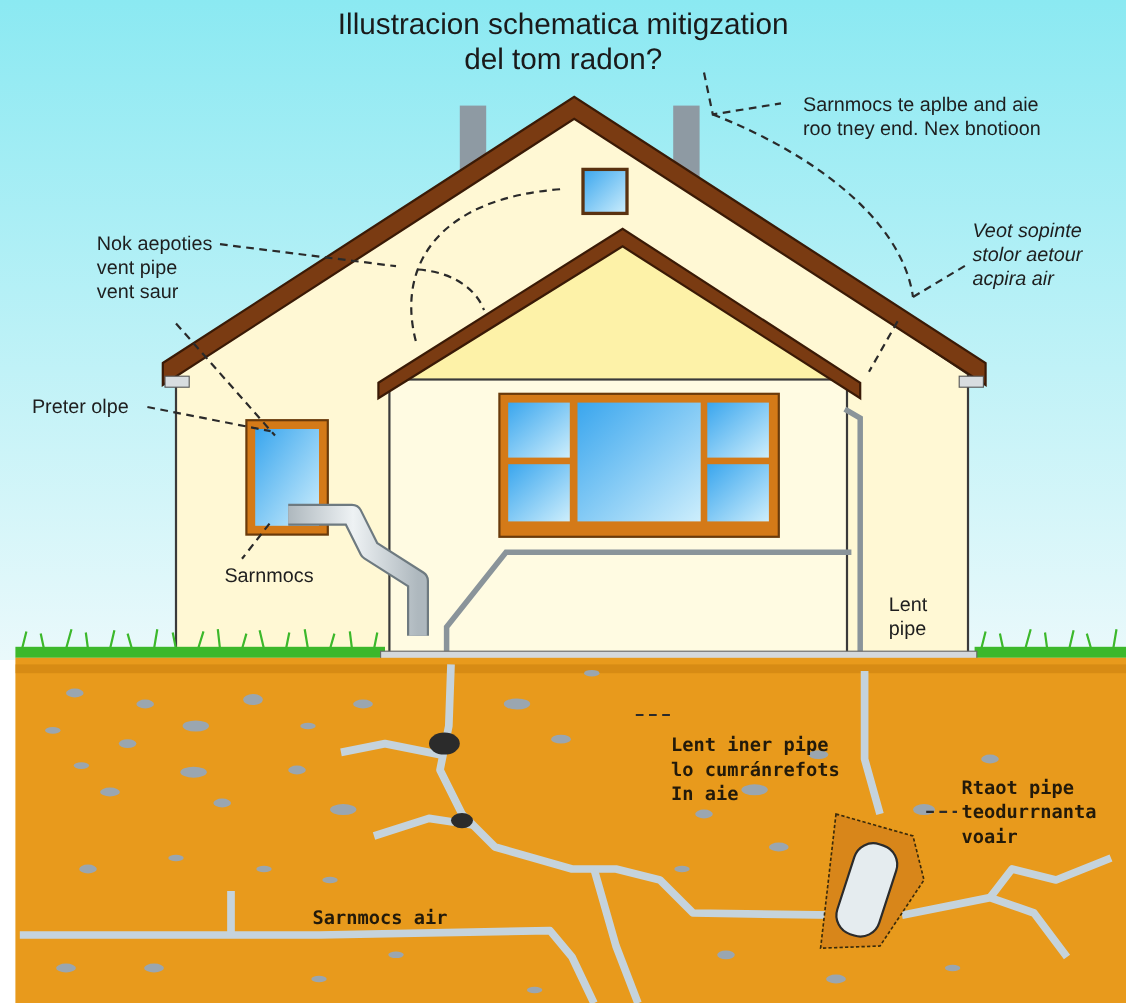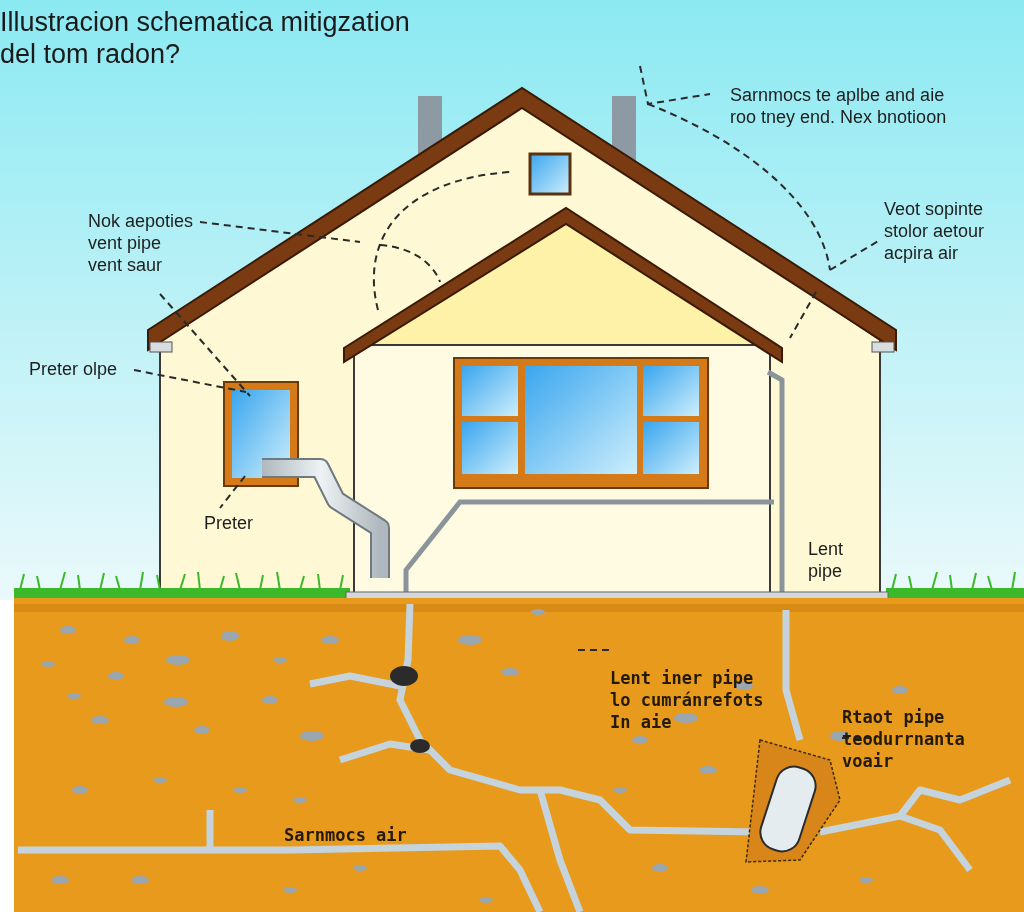--- a/index.html
+++ b/index.html
@@ -1,20 +1,20 @@
 <!DOCTYPE html>
 <html><head>
 <meta charset="utf-8">
 <style>
   html, body { margin: 0; padding: 0; }
   body { width: 1024px; height: 912px; overflow: hidden; position: relative;
          font-family: "Liberation Sans", "DejaVu Sans", sans-serif; }
   #scene { position: absolute; left: 0; top: 0; width: 1024px; height: 912px; }
   .label { position: absolute; color: #1e1e1e; font-size: 18px; line-height: 22px; white-space: pre-line; }
-  .title { position: absolute; left: 0; width: 1024px; top: 6px; 
+  .title { position: absolute; left: 0; width: 1024px; top: 6px; text-align: center;
            font-size: 27px; line-height: 32px; color: #1a1a1a; white-space: pre-line; }
   .soil-label { font-weight: bold; color: #231a0a; font-family: "DejaVu Sans Mono", "Liberation Mono", monospace; font-size: 17px; }
 </style>
 </head>
 <body>
 
 <svg id="scene" viewBox="0 0 1024 912" xmlns="http://www.w3.org/2000/svg">
   <defs>
     <linearGradient id="sky" x1="0" y1="0" x2="0" y2="1">
       <stop offset="0" stop-color="#8be9f2"></stop>
@@ -156,26 +156,26 @@
 </svg>
 
 <div class="title">Illustracion schematica mitigzation
 del tom radon?</div>
 
 <div class="label" style="left:730px; top:84px;">Sarnmocs te aplbe and aie
 roo tney end. Nex bnotioon</div>
 <div class="label" style="left:88px; top:210px;">Nok aepoties
 vent pipe
 vent saur</div>
-<div class="label" style="left:884px; top:198px;">Veot sopinte
+<div class="label" style="left:884px; top:198px;font-style:italic;">Veot sopinte
 stolor aetour
 acpira air</div>
 <div class="label" style="left:29px; top:358px;text-align:center;">Preter olpe</div>
-<div class="label" style="left:204px; top:512px;">Preter</div>
+<div class="label" style="left:204px; top:512px;">Sarnmocs</div>
 <div class="label" style="left:808px; top:538px;">Lent
 pipe</div>
 <div class="label soil-label" style="left:610px; top:624px;margin-top:43px;">Lent iner pipe
 lo cumránrefots
 In aie</div>
-<div class="label soil-label" style="left:842px; top:706px;">Rtaot pipe
+<div class="label soil-label" style="left:874px; top:706px;">Rtaot pipe
 teodurrnanta
 voair</div>
 <div class="label soil-label" style="left:284px; top:824px;">Sarnmocs air</div>
 
 </body></html>

